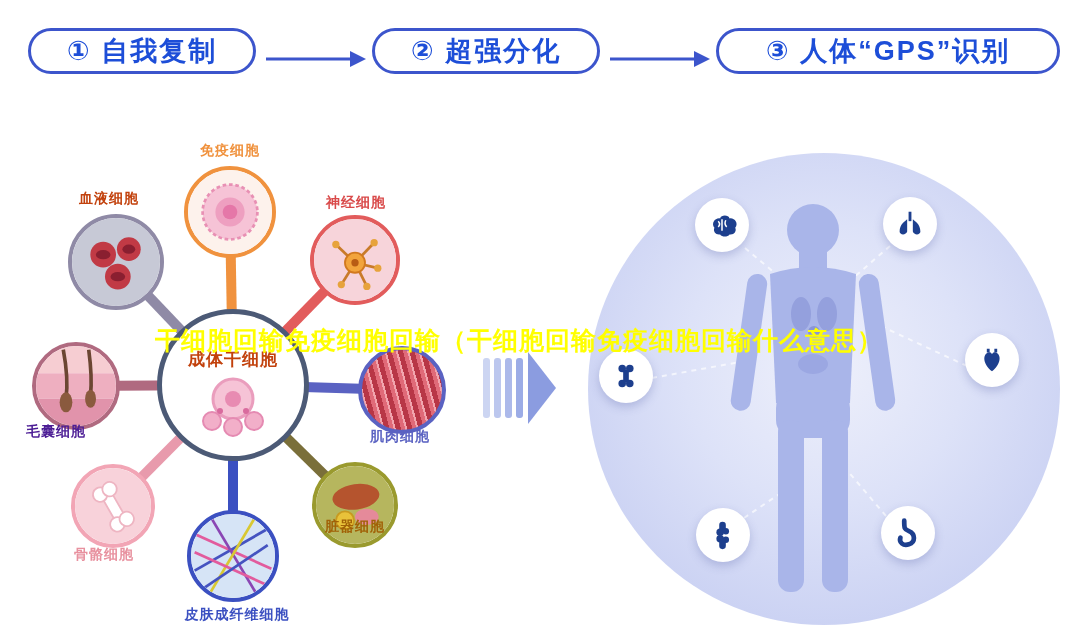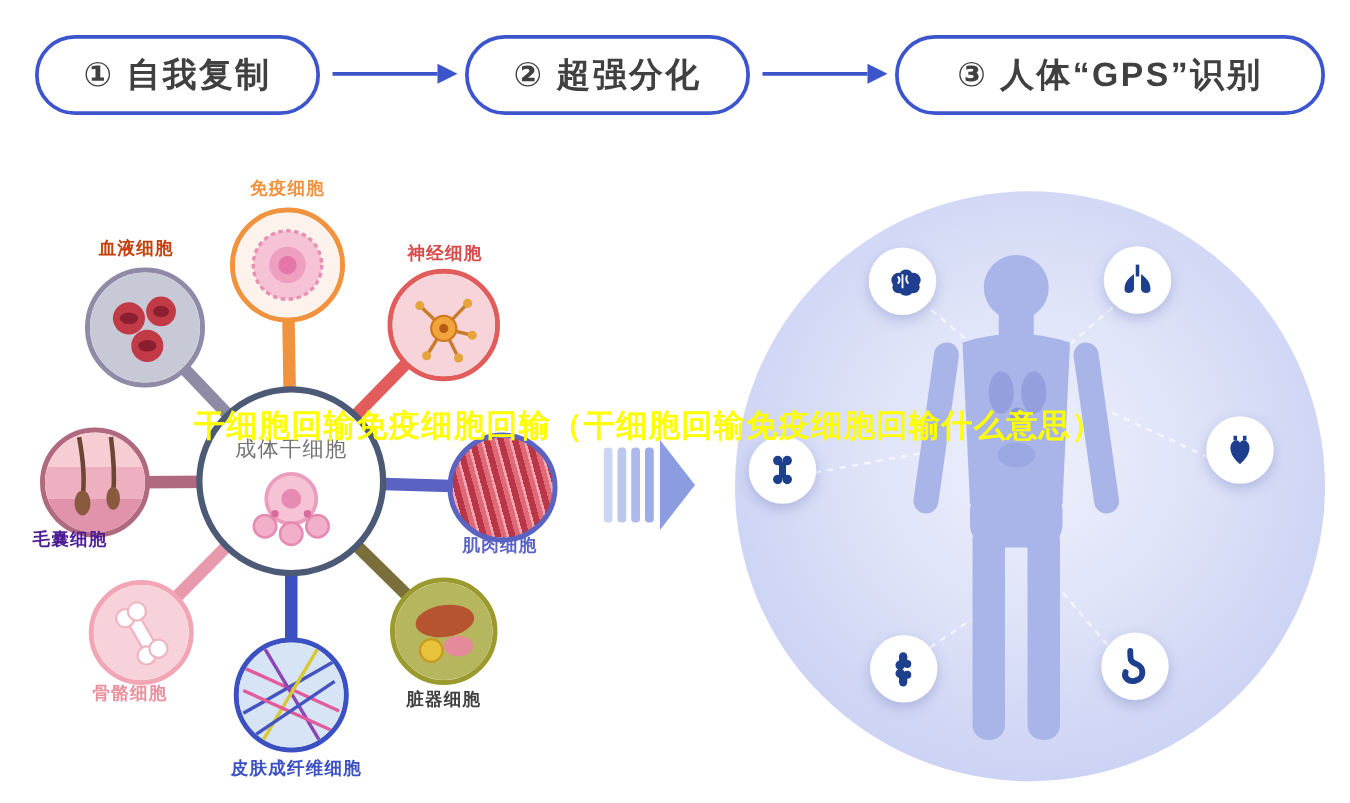--- a/index.html
+++ b/index.html
@@ -3,24 +3,24 @@
 <meta charset="utf-8">
 <style>
   html,body{margin:0;padding:0;}
   body{
     width:1080px;height:642px;position:relative;overflow:hidden;
     background:#ffffff;
     font-family:"Liberation Sans","DejaVu Sans",sans-serif;
   }
   
   .badge{
-    position:absolute;top:28px;height:64px;box-sizing:border-box;
+    position:absolute;top:28px;height:46px;box-sizing:border-box;
     border:3px solid #3c55cc;border-radius:36px;background:#fff;
     display:flex;align-items:center;justify-content:center;
-    font-weight:bold;font-size:27px;color:#404040;letter-spacing:2px;
+    font-weight:bold;font-size:27px;color:#1d4ed8;letter-spacing:2px;
     z-index:6;white-space:nowrap;
   }
   #badge1{left:28px;width:228px}
   #badge2{left:372px;width:228px}
   #badge3{left:716px;width:344px}
 
   
   #decor{position:absolute;left:0;top:0;z-index:1;}
 
   
@@ -37,35 +37,35 @@
                 background:repeating-linear-gradient(75deg,#b83646 0 5px,#e06a78 5px 9px,#f2a5ae 9px 11px);}
   .cell-bone   {left:71px; top:464px;width:84px;height:84px;border:4px solid #f2a5b5;}
   .cell-organ  {left:312px;top:462px;width:86px;height:86px;border:4px solid #9a9a2e;}
   .cell-skin   {left:187px;top:510px;width:92px;height:92px;border:4px solid #3b50c1;}
 
   .center-cell{
     position:absolute;left:157px;top:309px;width:152px;height:152px;border-radius:50%;
     box-sizing:border-box;border:5px solid #4c5a76;background:#fff;z-index:4;text-align:center;
   }
   .center-cell .center-label{
-    display:block;margin-top:34px;font-weight:normal;font-size:17px;color:#737373;letter-spacing:1px;
+    display:block;margin-top:34px;font-weight:bold;font-size:17px;color:#c2410c;letter-spacing:1px;
   }
   .center-cell svg{display:block;margin:2px auto 0;}
 
   .cell-label{
     position:absolute;z-index:5;font-weight:bold;font-size:14px;text-align:center;
     width:110px;letter-spacing:1px;white-space:nowrap;
   }
   .lbl-immune {left:175px;top:142px;color:#f0923e;}
   .lbl-blood  {left:54px; top:190px;color:#c2410c;}
   .lbl-nerve  {left:301px;top:194px;color:#d94a4a;}
   .lbl-hair   {left:1px;  top:423px;color:#4c1d95;}
   .lbl-muscle {left:345px;top:428px;color:#5a62c2;}
   .lbl-bone   {left:49px; top:546px;color:#e8919f;}
-  .lbl-organ  {left:300px;top:551px;color:#404040;}
+  .lbl-organ  {left:300px;top:518px;color:#a16207;}
   .lbl-skin   {left:132px;top:606px;color:#3b50c1;width:210px;}
 
   
   .body-circle{
     position:absolute;left:588px;top:153px;width:472px;height:472px;border-radius:50%;
     background:radial-gradient(circle at 50% 45%, #eef0fb 0%, #dde2f8 40%, #cbd2f3 75%, #bfc8ef 100%);
     z-index:0;
   }
   #person{position:absolute;left:700px;top:198px;z-index:2;}
   .icon-circle{

